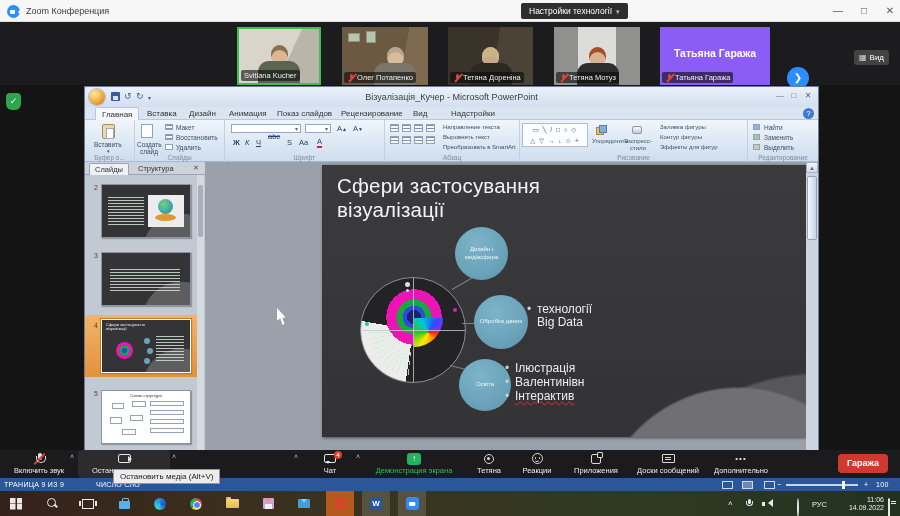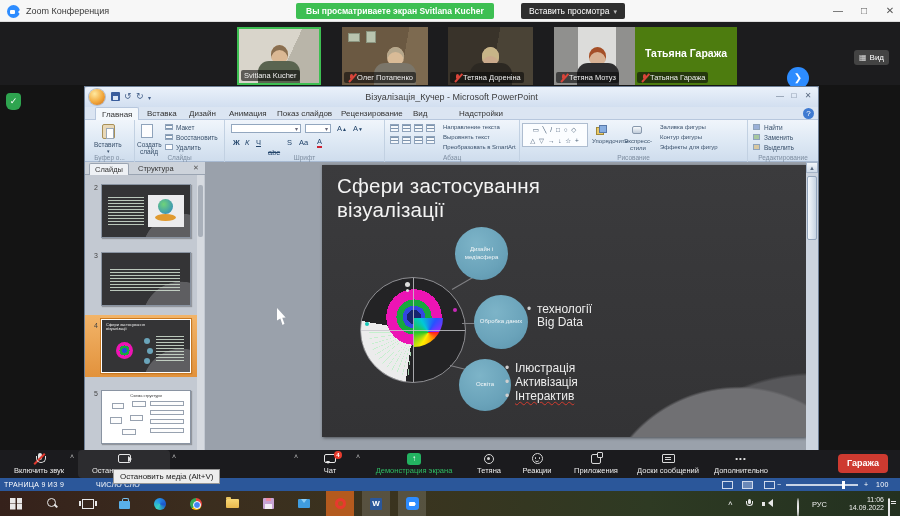--- a/index.html
+++ b/index.html
@@ -35,21 +35,21 @@
   #t2 .figure{--skin:#dbb894;--hair:#8a6f50;--shirt:#5a6450}
   #t3{left:342px;width:86px;background:linear-gradient(100deg,#6b5942 0 70%,#7d6a50 70%)}
   #t3 .pic{position:absolute;background:#b9c4ae;border:1px solid #8b9580}
   #t3 .figure{--skin:#d9bb97;--hair:#b5a78c;--shirt:#7b766a;left:62%}
   #t4{left:448px;width:85px;background:linear-gradient(100deg,#39332a 0 55%,#4a4336 55%)}
   #t4 .figure{--skin:#caa98b;--hair:#c7b588;--shirt:#2c2822}
   #t4 .figure .head{box-shadow:inset 0 9px 0 var(--hair)}
   #t5{left:554px;width:86px;background:#90908e}
   #t5 .photo-band{position:absolute;left:28%;top:0;width:44%;height:100%;background:#dcdcda}
   #t5 .figure{--skin:#d8b294;--hair:#a44f28;--shirt:#2e2e30;width:40px}
-  #t6{left:635px;width:102px;background:#4d7c0f}
+  #t6{left:660px;width:110px;background:#8b5cf6}
   #t6 .big-name{position:absolute;left:0;right:0;top:20px;text-align:center;color:#fff;font-size:10.5px;font-weight:bold}
   #next-btn{left:787px;top:45px;width:22px;height:22px;border-radius:50%;background:#2d8cff;color:#fff;font-size:10px;text-align:center;line-height:22px}
   #view-btn{left:854px;top:28px;height:15px;padding:0 5px;background:rgba(70,70,70,.92);border-radius:3px;color:#fff;font-size:8px;line-height:15px}
   #view-btn .g{font-size:8px;margin-right:3px;color:#ddd}
 
   
   #shield{left:6px;top:93px;width:15px;height:17px;background:#2ea44f;border-radius:4px 4px 6px 6px;color:#fff;font-size:9px;text-align:center;line-height:16px;z-index:5}
 
   
   #ppt{left:85px;top:87px;width:733px;height:363px;background:#c7d0dd;box-shadow:0 0 0 1px #6e7f96;z-index:10}
@@ -223,22 +223,21 @@
   .clock{text-align:right;font-size:7px;line-height:8px}
   .ac{width:10px;height:10px;border:1.2px solid #e8e8e8;border-radius:2px;position:relative}
   .ac::after{content:"";position:absolute;left:1.5px;top:2px;width:5px;height:1px;background:#e8e8e8;box-shadow:0 2px 0 #e8e8e8}
 </style>
 </head>
 <body>
 
 <div class="abs" id="titlebar">
   <div class="abs" id="zoom-logo"></div>
   <div class="abs nw" id="app-title">Zoom Конференция</div>
-  <div class="abs nw" id="banner">Вы просматриваете экран Svitlana Kucher</div>
-  <div class="abs nw" id="view-settings"><span>Вставить просмотра</span><span class="car">▾</span></div>
+  <div class="abs nw" id="view-settings"><span>Настройки технології</span><span class="car">▾</span></div>
   <div class="abs winctl" style="left:830px">—</div>
   <div class="abs winctl" style="left:856px">□</div>
   <div class="abs winctl" style="left:882px">✕</div>
 </div>
 
 <div class="abs" id="videostrip">
   <div class="abs thumb" id="t2">
     <div class="figure">
         <div class="head"></div>
         <div class="body"></div>
@@ -307,21 +306,21 @@
   </div>
 
   <div class="abs" id="ppt-tabs">
     <div class="ptab active" style="left:10px">Главная</div>
     <div class="ptab" style="left:56px">Вставка</div>
     <div class="ptab" style="left:98px">Дизайн</div>
     <div class="ptab" style="left:138px">Анимация</div>
     <div class="ptab" style="left:186px">Показ слайдов</div>
     <div class="ptab" style="left:250px">Рецензирование</div>
     <div class="ptab" style="left:322px">Вид</div>
-    <div class="ptab" style="left:368px">Надстройки</div>
+    <div class="ptab" style="left:360px">Надстройки</div>
   </div>
   <div class="abs" id="ppt-help">?</div>
 
   <div class="abs" id="ribbon">
 
     <div class="rgroup" style="left:0;width:50px">
       <div id="paste-ic" class="abs"></div>
       <div class="rsmall" style="left:9px;top:21px">Вставить</div>
       <div class="rsmall" style="left:22px;top:28px;font-size:5px">▾</div>
       <div class="rlabel">Буфер о...</div>
@@ -340,21 +339,21 @@
     </div>
 
     <div class="rgroup" style="left:140px;width:160px">
       <div class="fbox" style="left:6px;top:4px;width:70px"><span>▾</span></div>
       <div class="fbox" style="left:80px;top:4px;width:26px"><span>▾</span></div>
       <div class="fbtn" style="left:112px;top:4px">А<span style="font-size:5px">▲</span></div>
       <div class="fbtn" style="left:128px;top:4px">А<span style="font-size:5px">▼</span></div>
       <div class="fbtn" style="left:8px;top:18px;font-weight:bold">Ж</div>
       <div class="fbtn" style="left:20px;top:18px;font-style:italic">К</div>
       <div class="fbtn" style="left:31px;top:18px;text-decoration:underline">Ч</div>
-      <div class="fbtn" style="left:43px;top:28px;text-decoration:line-through">abc</div>
+      <div class="fbtn" style="left:43px;top:12px;text-decoration:line-through">abc</div>
       <div class="fbtn" style="left:62px;top:18px">S</div>
       <div class="fbtn" style="left:74px;top:18px">Аа</div>
       <div class="fbtn" style="left:92px;top:18px;border-bottom:2px solid #c23;line-height:8px">А</div>
       <div class="rlabel">Шрифт</div>
     </div>
 
     <div class="rgroup" style="left:300px;width:135px">
       <div class="ric stripes" style="left:5px;top:4px;width:9px;height:8px"></div>
       <div class="ric stripes" style="left:17px;top:4px;width:9px;height:8px"></div>
       <div class="ric stripes" style="left:29px;top:4px;width:9px;height:8px"></div>
@@ -466,21 +465,21 @@
       </div>
     <div class="bubble" id="bub3">
         <span>Освіта</span>
       </div>
 
     <ul class="blist" style="left:204px;top:138px;width:80px">
       <li><span>технології Big Data</span></li>
     </ul>
     <ul class="blist" style="left:182px;top:197px;width:120px">
       <li><span>Ілюстрація</span></li>
-      <li><span>Активізація</span></li>
+      <li><span>Валентинівн</span></li>
       <li><span class="u-wavy">Інтерактив</span></li>
     </ul>
   </div>
   <div class="abs" id="win-scroll">
     <div class="arrow" style="top:0">▲</div>
     <div class="sbthumb"></div>
   </div>
 </div>
 
 <div class="abs" id="cursor"></div>

